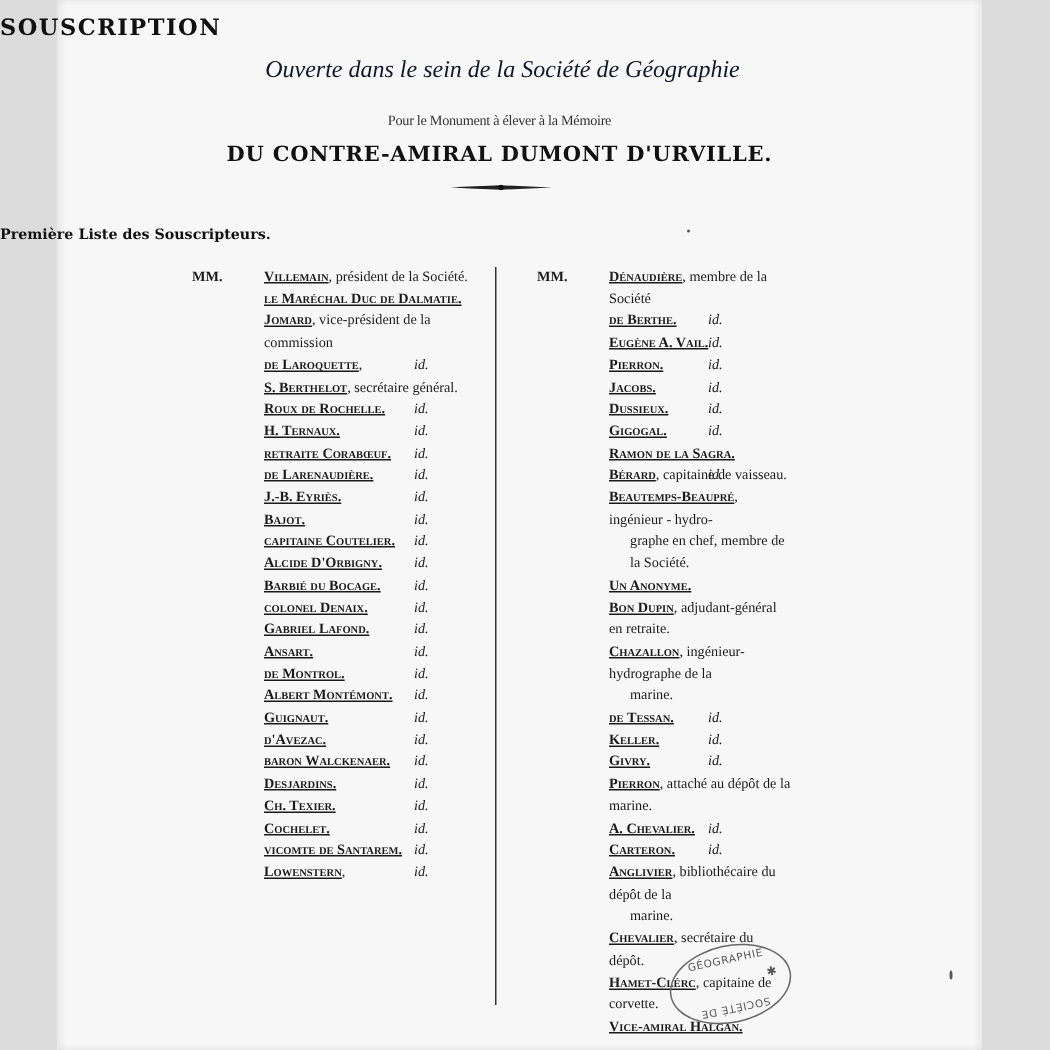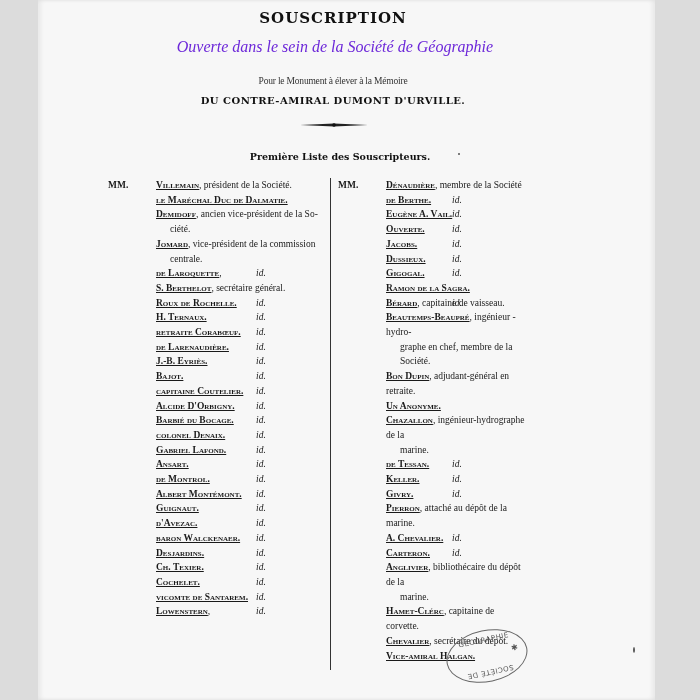--- a/index.html
+++ b/index.html
@@ -9,50 +9,50 @@
     position:relative;
     font-family:"Liberation Serif", serif;
     color:#1a1a1a;
   }
   .page {
     position:absolute; left:38px; top:0; width:617px; height:700px;
     background:#f7f7f7;
     box-shadow: inset 3px 0 4px rgba(0,0,0,0.06), inset -3px 0 4px rgba(0,0,0,0.06);
   }
   .title {
-    position:absolute; left:0; top:9px; width:666px; text-align:center;
+    position:absolute; left:0; top:9px; width:666px; text-align:left;
     font-family:"DejaVu Serif", serif; font-weight:bold; font-size:15px; letter-spacing:1px;
     color:#111;
   }
   .subtitle {
     position:absolute; left:0; top:38px; width:670px; text-align:center;
-    font-family:"Liberation Serif", serif; font-style:italic; font-size:16px; color:#6d28d9;
+    font-family:"Liberation Serif", serif; font-style:italic; font-size:16px; color:#0f172a;
   }
   .dedication {
     position:absolute; left:0; top:76px; width:666px; text-align:center;
     font-size:9.5px; color:#333; letter-spacing:-0.2px;
   }
   .honoree {
     position:absolute; left:0; top:95px; width:666px; text-align:center;
-    font-family:"DejaVu Serif", serif; font-weight:bold; font-size:10px; letter-spacing:0.5px; color:#111;
+    font-family:"DejaVu Serif", serif; font-weight:bold; font-size:14px; letter-spacing:0.5px; color:#111;
   }
   .ornament {
     position:absolute; left:300px; top:123px; width:68px; height:4px;
   }
   .list-heading {
-    position:absolute; left:0; top:151px; width:660px; text-align:center;
-    font-family:"DejaVu Serif", serif; font-weight:bold; font-size:9.5px; color:#111;margin-left:10px;
+    position:absolute; left:0; top:151px; width:660px; 
+    font-family:"DejaVu Serif", serif; font-weight:bold; font-size:9.5px; color:#111;
   }
   .divider {
     position:absolute; left:330px; top:178px; width:1px; height:492px; background:#333;
   }
   .col { position:absolute; top:178px; font-size:9.5px; line-height:14.7px; color:#1a1a1a; }
   .col.left { left:108px; width:215px; }
   .col.right { left:338px; width:190px; }
-  .entry { position:relative; padding-left:48px; }
+  .entry { position:relative; padding-left:48px;margin-left:20px; }
   .entry .mm { position:absolute; left:0; top:0; font-weight:bold; font-variant:small-caps; }
   .entry .name { font-weight:bold; font-variant:small-caps;text-decoration:underline; }
   .entry .id { position:absolute; font-style:italic; }
   .left .entry .id { left:148px; }
   .right .entry .id { left:114px; }
   .entry .cont { display:block; padding-left:14px; }
   .stamp {
     position:absolute; left:446px; top:630px; width:80px; height:50px;
     border:1.5px solid #666; border-radius:50%;
     transform:rotate(-12deg);
@@ -83,22 +83,21 @@
   <circle cx="34" cy="2" r="1.8" fill="#111"></circle>
 </svg>
 
 <div class="list-heading">Première Liste des Souscripteurs.</div>
 
 <div class="divider"></div>
 
 <div class="col left" id="leftCol">
     <div class="entry"><span class="mm">MM.</span><span class="name">Villemain</span><span>, président de la Société.</span></div>
     <div class="entry"><span class="name">le Maréchal Duc de Dalmatie.</span></div>
-    <div class="entry"><span class="name">Demidoff</span><span>, ancien vice-président de la So-</span><span class="cont">ciété.</span></div>
-    <div class="entry"><span class="name">Jomard</span><span>, vice-président de la commission</span><span class="cont">centrale.</span></div>
+    <div class="entry"><span class="name">Jomard</span><span>, vice-président de la commission</span></div>
     <div class="entry"><span class="name">de Laroquette</span><span>,</span><span class="id">id.</span></div>
     <div class="entry"><span class="name">S. Berthelot</span><span>, secrétaire général.</span></div>
     <div class="entry"><span class="name">Roux de Rochelle.</span><span class="id">id.</span></div>
     <div class="entry"><span class="name">H. Ternaux.</span><span class="id">id.</span></div>
     <div class="entry"><span class="name">retraite Corabœuf.</span><span class="id">id.</span></div>
     <div class="entry"><span class="name">de Larenaudière.</span><span class="id">id.</span></div>
     <div class="entry"><span class="name">J.-B. Eyriès.</span><span class="id">id.</span></div>
     <div class="entry"><span class="name">Bajot.</span><span class="id">id.</span></div>
     <div class="entry"><span class="name">capitaine Coutelier.</span><span class="id">id.</span></div>
     <div class="entry"><span class="name">Alcide D'Orbigny.</span><span class="id">id.</span></div>
@@ -114,39 +113,39 @@
     <div class="entry"><span class="name">Desjardins.</span><span class="id">id.</span></div>
     <div class="entry"><span class="name">Ch. Texier.</span><span class="id">id.</span></div>
     <div class="entry"><span class="name">Cochelet.</span><span class="id">id.</span></div>
     <div class="entry"><span class="name">vicomte de Santarem.</span><span class="id">id.</span></div>
     <div class="entry"><span class="name">Lowenstern</span><span>,</span><span class="id">id.</span></div>
   </div>
 <div class="col right" id="rightCol">
     <div class="entry"><span class="mm">MM.</span><span class="name">Dénaudière</span><span>, membre de la Société</span></div>
     <div class="entry"><span class="name">de Berthe.</span><span class="id">id.</span></div>
     <div class="entry"><span class="name">Eugène A. Vail.</span><span class="id">id.</span></div>
-    <div class="entry"><span class="name">Ouverte.</span><span class="id">id.</span></div>
+    <div class="entry"><span class="name">Pierron.</span><span class="id">id.</span></div>
     <div class="entry"><span class="name">Jacobs.</span><span class="id">id.</span></div>
     <div class="entry"><span class="name">Dussieux.</span><span class="id">id.</span></div>
     <div class="entry"><span class="name">Gigogal.</span><span class="id">id.</span></div>
     <div class="entry"><span class="name">Ramon de la Sagra.</span></div>
     <div class="entry"><span class="name">Bérard</span><span>, capitaine de vaisseau.</span><span class="id">id.</span></div>
     <div class="entry"><span class="name">Beautemps-Beaupré</span><span>, ingénieur - hydro-</span><span class="cont">graphe en chef, membre de la Société.</span></div>
+    <div class="entry"><span class="name">Un Anonyme.</span></div>
     <div class="entry"><span class="name">Bon Dupin</span><span>, adjudant-général en retraite.</span></div>
-    <div class="entry"><span class="name">Un Anonyme.</span></div>
     <div class="entry"><span class="name">Chazallon</span><span>, ingénieur-hydrographe de la</span><span class="cont">marine.</span></div>
     <div class="entry"><span class="name">de Tessan.</span><span class="id">id.</span></div>
     <div class="entry"><span class="name">Keller.</span><span class="id">id.</span></div>
     <div class="entry"><span class="name">Givry.</span><span class="id">id.</span></div>
     <div class="entry"><span class="name">Pierron</span><span>, attaché au dépôt de la marine.</span></div>
     <div class="entry"><span class="name">A. Chevalier.</span><span class="id">id.</span></div>
     <div class="entry"><span class="name">Carteron.</span><span class="id">id.</span></div>
     <div class="entry"><span class="name">Anglivier</span><span>, bibliothécaire du dépôt de la</span><span class="cont">marine.</span></div>
+    <div class="entry"><span class="name">Chevalier</span><span>, secrétaire du dépôt.</span></div>
     <div class="entry"><span class="name">Hamet-Clérc</span><span>, capitaine de corvette.</span></div>
-    <div class="entry"><span class="name">Chevalier</span><span>, secrétaire du dépôt.</span></div>
     <div class="entry"><span class="name">Vice-amiral Halgan.</span></div>
   </div>
 
 <div class="stamp">
   <div class="stamp-top">GÉOGRAPHIE</div>
   <div class="stamp-star">✱</div>
   <div class="stamp-bottom">SOCIÉTÉ DE</div>
 </div>
 
 <div class="speck" style="left:458px;top:153px;width:2px;height:2px;"></div>

